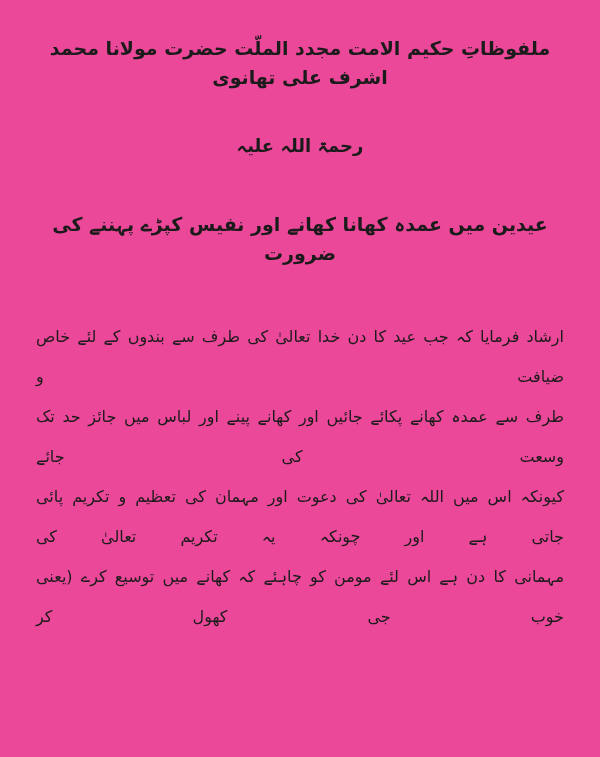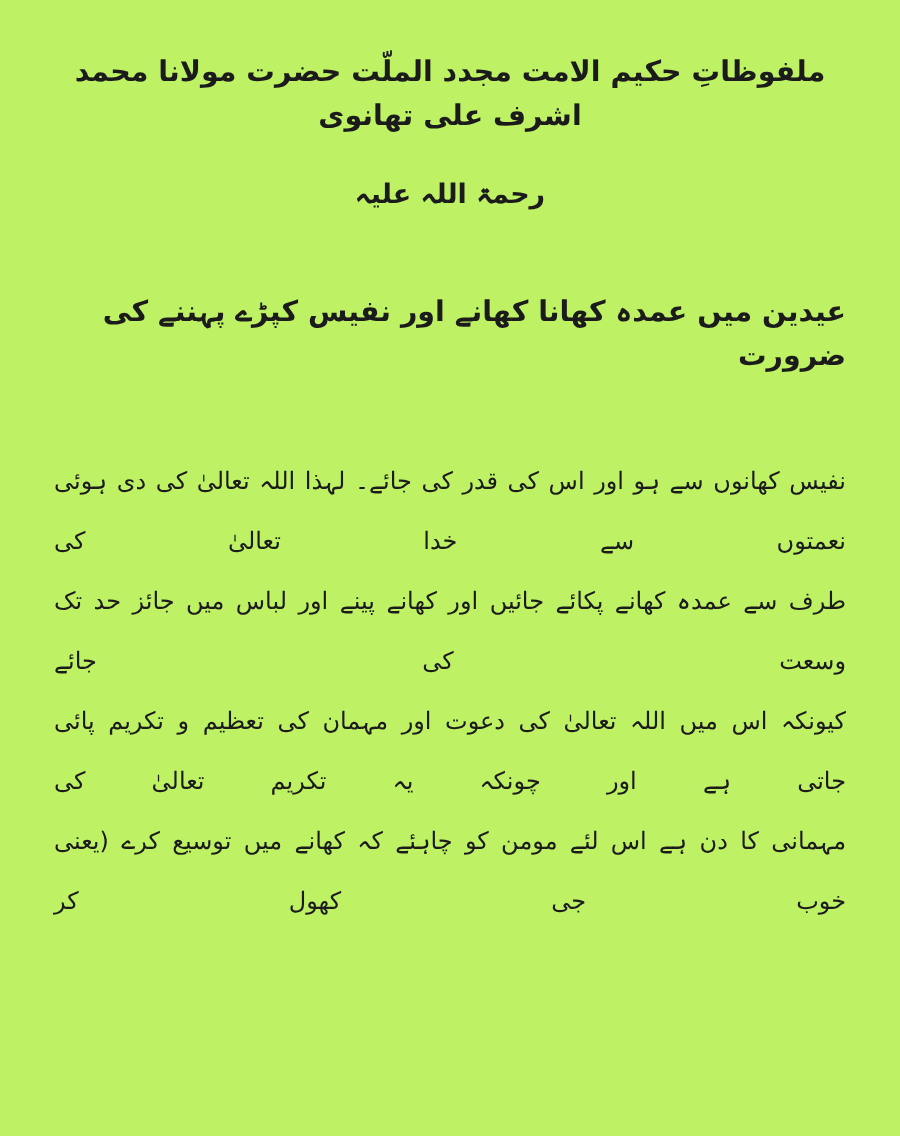--- a/index.html
+++ b/index.html
@@ -5,47 +5,47 @@
   html, body {
     margin: 0;
     padding: 0;
     background: #ffffff;
   }
   .page {
     position: relative;
     width: 600px;
     height: 757px;
     margin: 0 auto;
-    background: #bef264;
+    background: #ec4899;
     box-sizing: border-box;
     padding: 34px 36px 0 36px;
     color: #1b1b1b;
     font-family: "DejaVu Sans", sans-serif;
     overflow: hidden;
   }
   .doc-title {
     margin: 0;
     font-size: 19px;
     font-weight: bold;
     text-align: center;
     line-height: 1.55;
     letter-spacing: 0.2px;
   }
   .honorific {
-    margin-top: 24px;
+    margin-top: 40px;
     font-size: 18px;
     font-weight: bold;
     text-align: center;
     line-height: 1.4;
   }
   .section-heading {
     margin: 52px 0 0 0;
     font-size: 19px;
     font-weight: bold;
-    text-align: right;
+    text-align: center;
     line-height: 1.5;
   }
   .body-text {
     margin-top: 50px;
     font-size: 16px;
   }
   .body-line {
     line-height: 40px;
     text-align: justify;
     text-align-last: justify;
@@ -58,20 +58,20 @@
 <div class="page">
 
   <header>
     <h1 class="doc-title" dir="rtl">ملفوظاتِ حکیم الامت مجدد الملّت حضرت مولانا محمد اشرف علی تھانوی</h1>
     <div class="honorific" dir="rtl">رحمۃ اللہ علیہ</div>
   </header>
 
   <h2 class="section-heading" dir="rtl">عیدین میں عمدہ کھانا کھانے اور نفیس کپڑے پہننے کی ضرورت</h2>
 
   <div class="body-text" dir="rtl">
-    <div class="body-line" dir="rtl">نفیس کھانوں سے ہو اور اس کی قدر کی جائے۔ لہذا اللہ تعالیٰ کی دی ہوئی نعمتوں سے خدا تعالیٰ کی</div>
+    <div class="body-line" dir="rtl">ارشاد فرمایا کہ جب عید کا دن خدا تعالیٰ کی طرف سے بندوں کے لئے خاص ضیافت و</div>
     <div class="body-line" dir="rtl">طرف سے عمدہ کھانے پکائے جائیں اور کھانے پینے اور لباس میں جائز حد تک وسعت کی جائے</div>
     <div class="body-line" dir="rtl">کیونکہ اس میں اللہ تعالیٰ کی دعوت اور مہمان کی تعظیم و تکریم پائی جاتی ہے اور چونکہ یہ تکریم تعالیٰ کی</div>
     <div class="body-line" dir="rtl">مہمانی کا دن ہے اس لئے مومن کو چاہئے کہ کھانے میں توسیع کرے (یعنی خوب جی کھول کر</div>
 
   </div>
 
 </div>
 
 </body></html>

